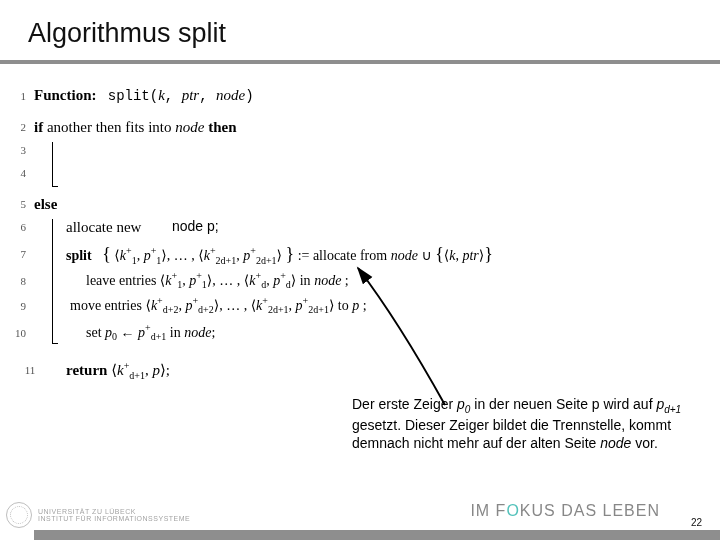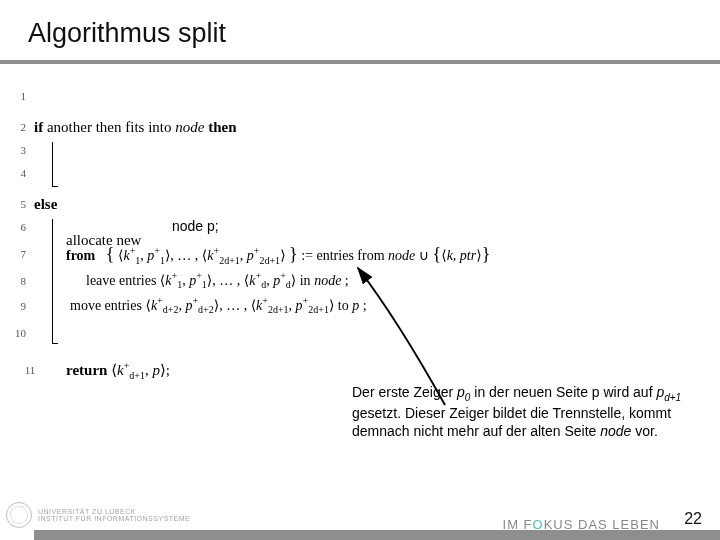--- a/index.html
+++ b/index.html
@@ -3,31 +3,31 @@
 <meta charset="utf-8">
 <style>
   * { box-sizing: border-box; margin: 0; padding: 0; }
   html, body { width: 720px; height: 540px; font-family: Arial, Helvetica, sans-serif; background: #fff; overflow: hidden; }
   .slide { position: relative; width: 720px; height: 540px; }
   .title { position: absolute; left: 28px; top: 18px; font-size: 27px; font-weight: 400; color: #111; }
   .title-rule { position: absolute; left: 0; top: 60px; width: 720px; height: 4px; background: #8e8e8e; }
   .algo-img { position: absolute; left: 10px; top: 84px; width: 540px; height: 310px; }
   .overlay-text { position: absolute; left: 172px; top: 218px; font-size: 14px; color: #000; }
   .arrow { position: absolute; left: 350px; top: 260px; width: 120px; height: 150px; pointer-events: none; }
-  .note { position: absolute; left: 352px; top: 384px; width: 355px; font-size: 14px; line-height: 1.28; color: #000; }
+  .note { position: absolute; left: 352px; top: 396px; width: 355px; font-size: 14px; line-height: 1.28; color: #000; }
   .note .sub { font-style: italic; }
   .note .subsub { font-size: 10px; vertical-align: sub; font-style: italic; }
   .footer-bar { position: absolute; left: 34px; bottom: 0; width: 686px; height: 10px; background: #8e8e8e; }
   .footer-left { position: absolute; left: 6px; bottom: 10px; width: 190px; height: 30px; display: flex; align-items: center; gap: 6px; opacity: 0.55; }
   .seal { width: 26px; height: 26px; border: 1px solid #888; border-radius: 50%; position: relative; }
   .seal::before { content: ""; position: absolute; inset: 3px; border: 1px dotted #888; border-radius: 50%; }
   .uni { font-size: 7px; letter-spacing: 0.5px; color: #555; line-height: 1.05; }
-  .footer-right { position: absolute; right: 60px; bottom: 8px; font-size: 13px; letter-spacing: 1px; color: #555; opacity: 0.7; }
+  .footer-right { position: absolute; right: 60px; bottom: 20px; font-size: 16px; letter-spacing: 1px; color: #555; opacity: 0.7; }
   .footer-right .accent { color: #0aa89e; }
-  .page-num { position: absolute; right: 18px; bottom: 12px; font-size: 16px; color: #111; }
+  .page-num { position: absolute; right: 18px; bottom: 12px; font-size: 10px; color: #111; }
 
   
   .algo { font-family: 'Times New Roman', Times, serif; color: #000; font-size: 15px; line-height: 1.55; }
   .ln { position: absolute; font-size: 11px; color: #555; text-align: right; width: 16px; }
   .row { position: absolute; white-space: nowrap; }
   .kw { font-weight: bold; }
   .tt { font-family: 'Courier New', monospace; font-size: 14px; }
   .it { font-style: italic; }
   .bf { font-weight: bold; }
   .ang::before { content: "\27E8"; }
@@ -57,54 +57,62 @@
     <div class="ln" style="left:0; top:189px;">8</div>
     <div class="ln" style="left:0; top:214px;">9</div>
     <div class="ln" style="left:0; top:241px;">10</div>
     <div class="ln" style="left:12px; top:278px;text-align:center;">11</div>
 
     <div class="rule-v" style="left:42px; top:58px; height:44px;"></div>
     <div class="rule-h" style="left:42px; top:102px; width:6px;"></div>
     <div class="rule-v" style="left:42px; top:135px; height:124px;"></div>
     <div class="rule-h" style="left:42px; top:259px; width:6px;"></div>
 
+    <div class="row" style="left:24px; top:0;">
+      <span class="bf">Function:</span>
+      <span>&nbsp;</span>
+      <span class="tt">split(</span><span class="it">k</span><span class="tt">, </span><span class="it">ptr</span><span class="tt">, </span><span class="it">node</span><span class="tt">)</span>
+    </div>
 
     <div class="row" style="left:24px; top:32px;">
       <span class="kw">if</span><span> another then fits into </span><span class="it">node</span><span> </span><span class="kw">then</span>
     </div>
 
 
 
     <div class="row" style="left:24px; top:109px;">
       <span class="kw">else</span>
     </div>
 
-    <div class="row" style="left:56px; top:132px;margin-top:13px;">
+    <div class="row" style="left:56px; top:132px;">
       <span>allocate new </span>
     </div>
 
     <div class="row" style="left:56px; top:157px; font-size:14px;">
-      <span class="kw">from</span>
+      <span class="kw">split</span>
       <span>&nbsp;</span>
       <span style="font-size:18px;">{</span>
       <span>⟨</span><span class="it">k</span><span class="sup">+</span><span class="subn">1</span>, <span class="it">p</span><span class="sup">+</span><span class="subn">1</span>⟩, … , ⟨<span class="it">k</span><span class="sup">+</span><span class="subn">2d+1</span>, <span class="it">p</span><span class="sup">+</span><span class="subn">2d+1</span>⟩
       <span style="font-size:18px;">}</span>
-      <span> := entries from </span><span class="it">node</span><span> ∪ </span><span style="font-size:18px;">{</span>⟨<span class="it">k</span>, <span class="it">ptr</span>⟩<span style="font-size:18px;">}</span>
+      <span> := allocate from </span><span class="it">node</span><span> ∪ </span><span style="font-size:18px;">{</span>⟨<span class="it">k</span>, <span class="it">ptr</span>⟩<span style="font-size:18px;">}</span>
     </div>
 
     <div class="row" style="left:76px; top:184px; font-size:14px;">
       <span>leave entries </span>
       ⟨<span class="it">k</span><span class="sup">+</span><span class="subn">1</span>, <span class="it">p</span><span class="sup">+</span><span class="subn">1</span>⟩, … , ⟨<span class="it">k</span><span class="sup">+</span><span class="subn">d</span>, <span class="it">p</span><span class="sup">+</span><span class="subn">d</span>⟩<span> in </span><span class="it">node</span><span> ;</span>
     </div>
 
     <div class="row" style="left:60px; top:209px; font-size:14px;">
       <span>move entries </span>
       ⟨<span class="it">k</span><span class="sup">+</span><span class="subn">d+2</span>, <span class="it">p</span><span class="sup">+</span><span class="subn">d+2</span>⟩, … , ⟨<span class="it">k</span><span class="sup">+</span><span class="subn">2d+1</span>, <span class="it">p</span><span class="sup">+</span><span class="subn">2d+1</span>⟩<span> to </span><span class="it">p</span><span> ;</span>
     </div>
 
+    <div class="row" style="left:76px; top:236px; font-size:14px;">
+      <span>set </span><span class="it">p</span><span class="subn">0</span><span> ← </span><span class="it">p</span><span class="sup">+</span><span class="subn">d+1</span><span> in </span><span class="it">node</span><span>;</span>
+    </div>
 
     <div class="row" style="left:56px; top:274px;">
       <span class="kw">return</span><span>&nbsp;</span>⟨<span class="it">k</span><span class="sup">+</span><span class="subn">d+1</span><span>, </span><span class="it">p</span>⟩<span>;</span>
     </div>
   </div>
 
   <div class="overlay-text">node p;</div>
 
   <svg class="arrow" viewBox="0 0 120 150">
     <defs>

